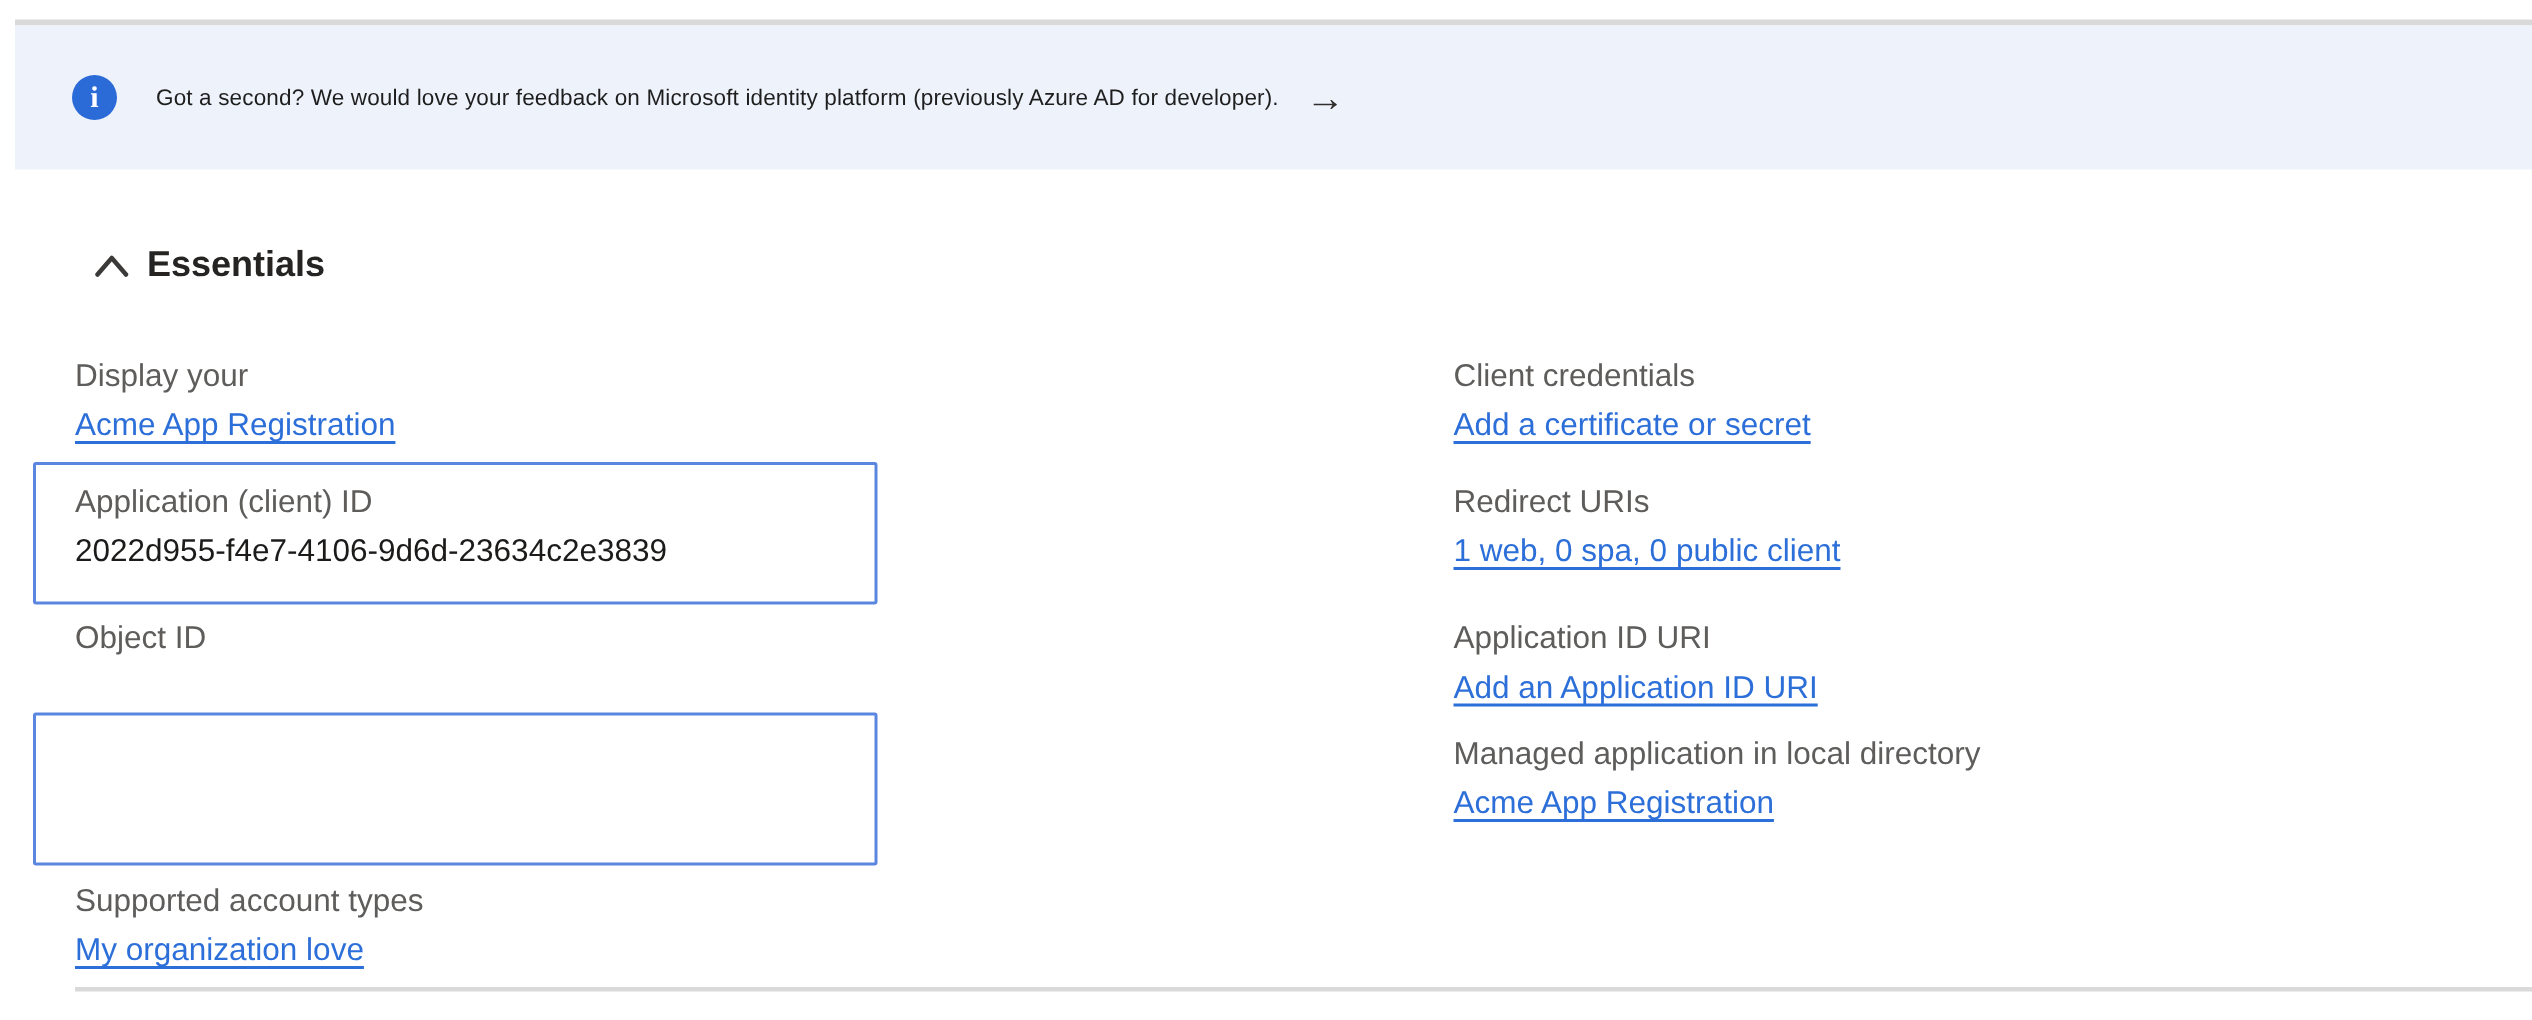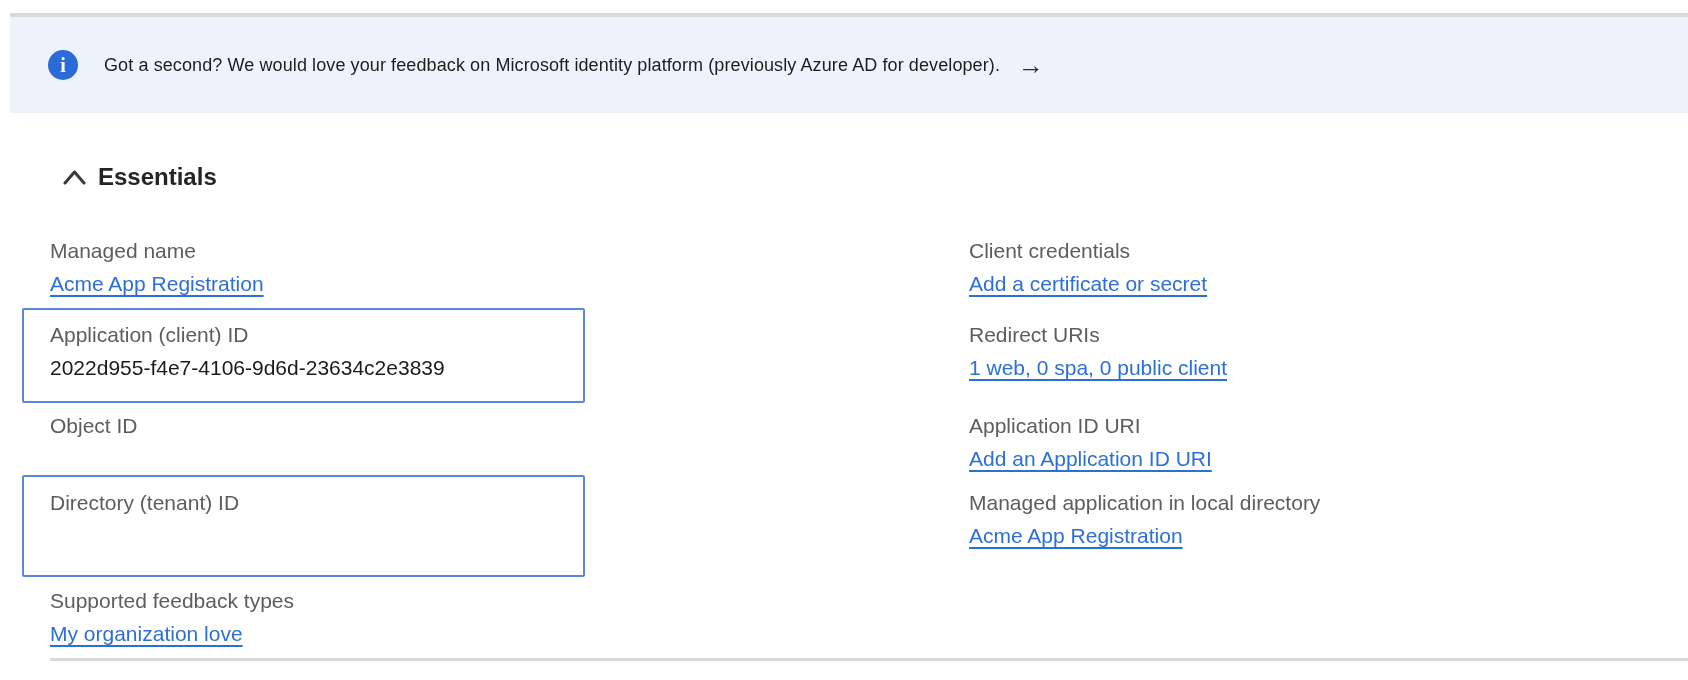--- a/index.html
+++ b/index.html
@@ -10,21 +10,21 @@
   .top-rule { position:absolute; left:10px; top:13px; width:1678px; height:4px;
               background:#d9d9d9; }
 
   
   .banner { position:absolute; left:10px; top:17px; width:1678px; height:96px;
             background:#eef3fb; display:flex; align-items:center; padding-left:38px;
             cursor:pointer; }
   .info-icon { width:30px; height:30px; border-radius:50%; background:#2b6bd8;
                color:#ffffff; font-weight:bold; font-size:20px; line-height:30px;
                text-align:center; flex:0 0 auto; font-family:"Liberation Serif", serif; }
-  .banner-text { margin-left:26px; font-size:18px; color:#1e1e1e; letter-spacing:0.1px; }
+  .banner-text { margin-left:26px; font-size:15px; color:#1e1e1e; letter-spacing:0.1px; }
   .banner-arrow { margin-left:18px; font-size:26px; color:#2f2e2d; line-height:1; }
 
   
   .essentials-header { position:absolute; left:63px; top:163px; display:flex;
                        align-items:center; cursor:pointer; }
   .chevron { width:23px; height:16px; display:block; }
   .essentials-title { margin-left:12px; font-size:24px; font-weight:700; color:#252423; }
 
   
   .field { position:absolute; }
@@ -67,39 +67,38 @@
   <svg class="chevron" viewBox="0 0 23 16">
     <polyline points="2,14 11.5,3 21,14" fill="none" stroke="#3b3a39" stroke-width="3" stroke-linecap="round" stroke-linejoin="round"></polyline>
   </svg>
   <span class="essentials-title">Essentials</span>
 </div>
 
 <div class="hl-box box1"></div>
 <div class="hl-box box2"></div>
 
 <div class="field col-left row1">
-  <div class="label">Managed name</div>
+  <div class="label">Display your</div>
   <div class="value"><a class="link">Acme App Registration</a></div>
 </div>
 
 <div class="field col-left row2">
   <div class="label">Application (client) ID</div>
   <div class="value">2022d955-f4e7-4106-9d6d-23634c2e3839</div>
 </div>
 
 <div class="field col-left row3">
   <div class="label">Object ID</div>
 </div>
 
 <div class="field col-left row4">
-  <div class="label">Directory (tenant) ID</div>
 </div>
 
 <div class="field col-left row5">
-  <div class="label">Supported feedback types</div>
+  <div class="label">Supported account types</div>
   <div class="value"><a class="link">My organization love</a></div>
 </div>
 
 <div class="field col-right row1">
   <div class="label">Client credentials</div>
   <div class="value"><a class="link">Add a certificate or secret</a></div>
 </div>
 
 <div class="field col-right row2">
   <div class="label">Redirect URIs</div>

